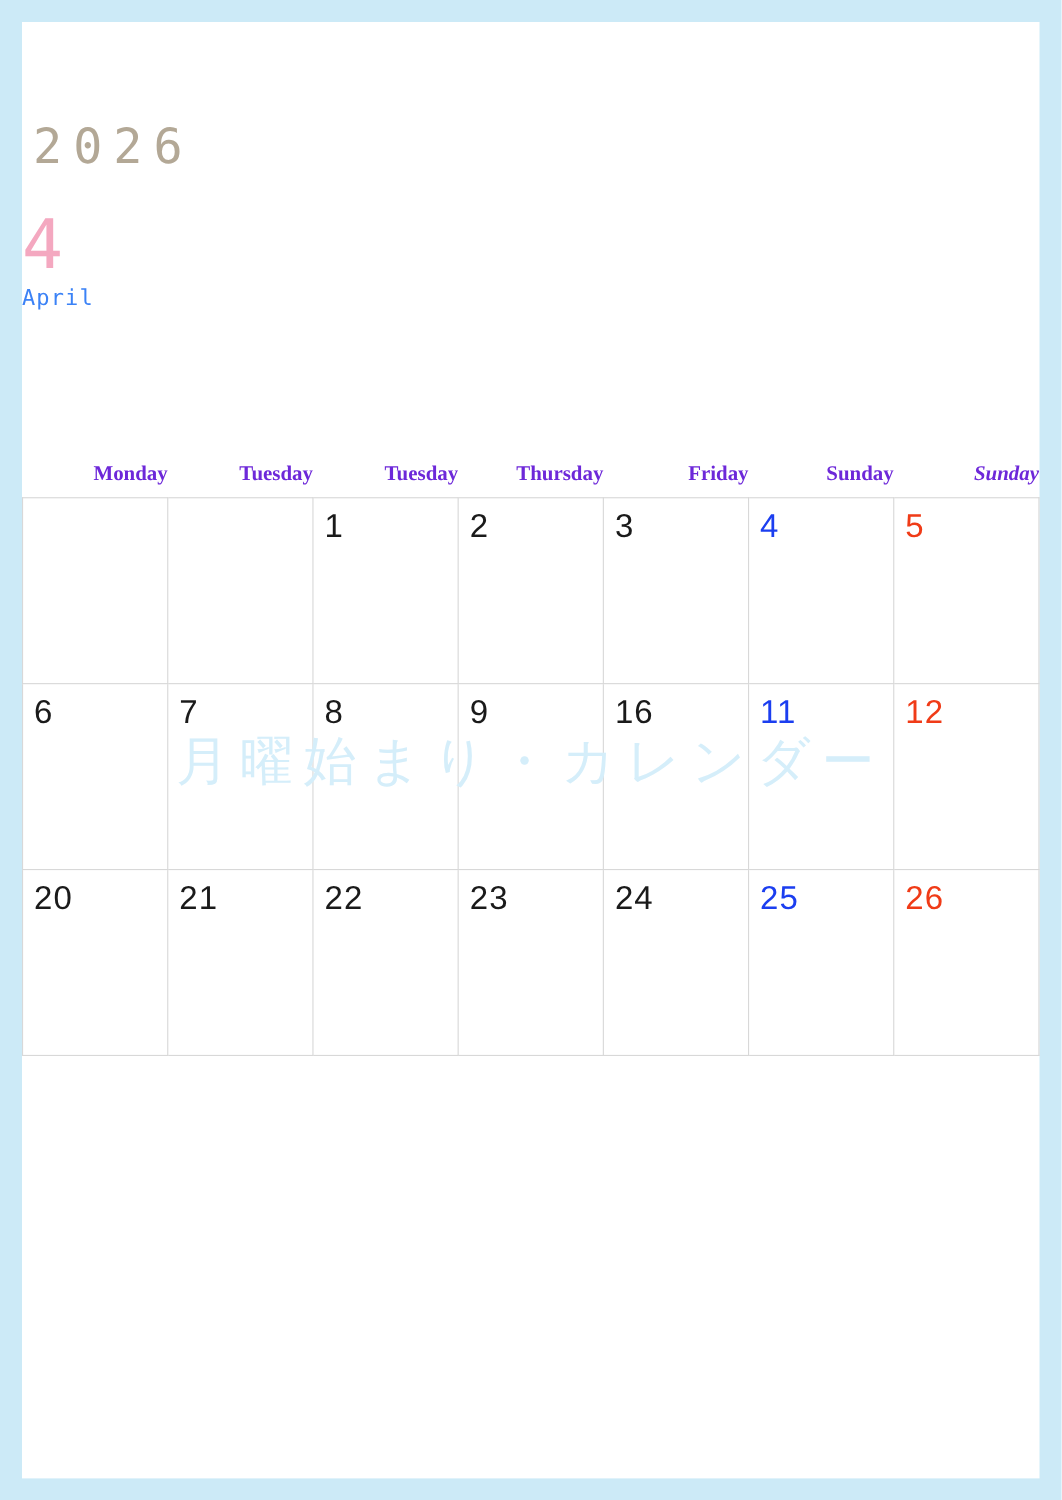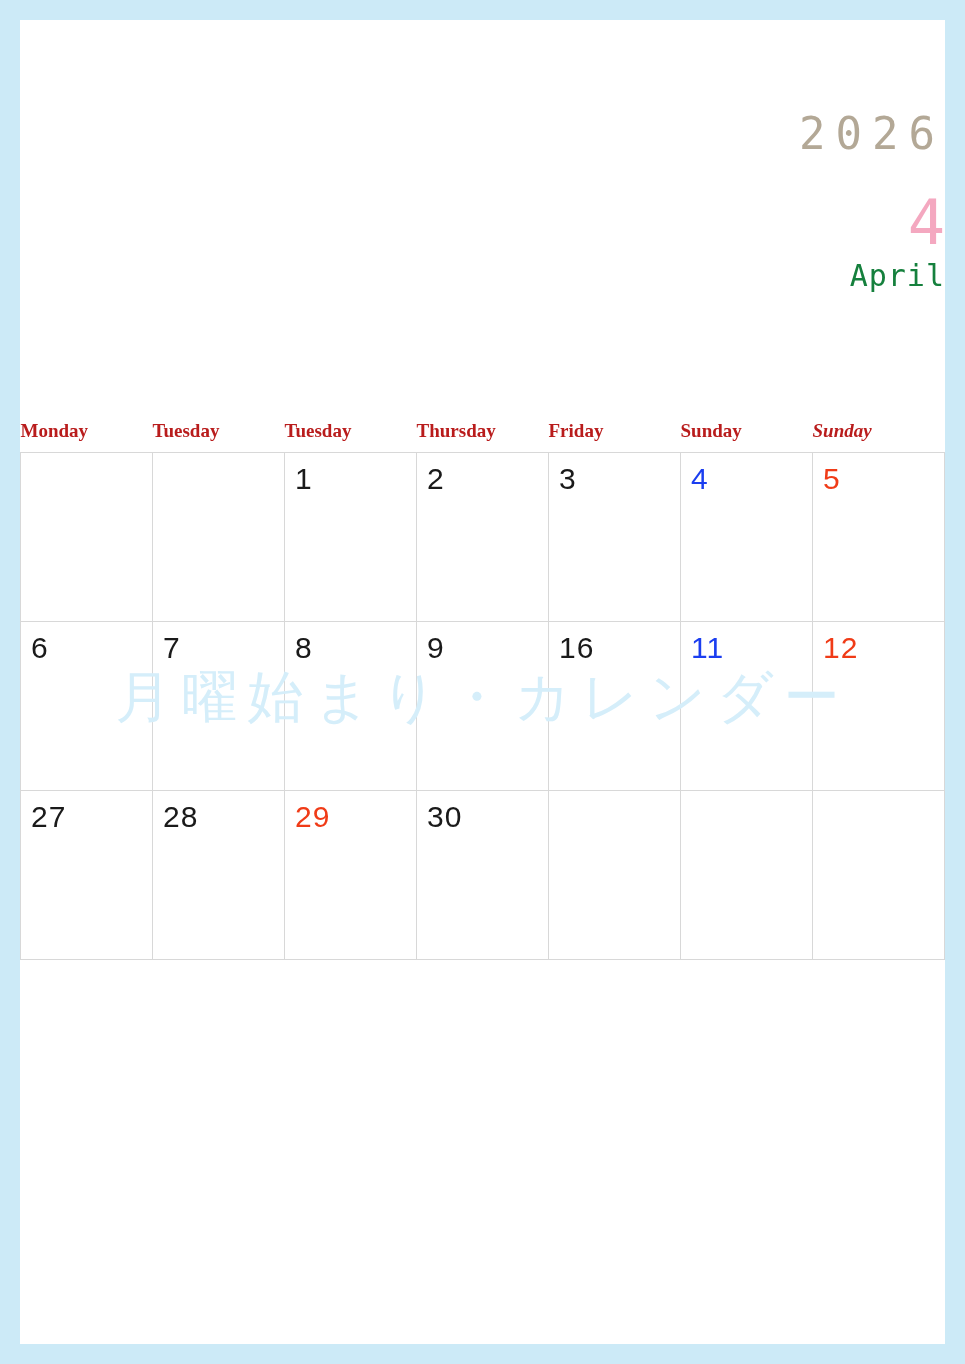--- a/index.html
+++ b/index.html
@@ -18,21 +18,21 @@
     left: 20px;
     top: 20px;
     width: 925px;
     height: 1324px;
     background: #ffffff;
     box-sizing: border-box;
   }
   .header {
     position: relative;
     height: 400px;
-    text-align: right;
+    text-align: left;
   }
   .year {
     position: absolute;
     top: 88px;
     left: 0;
     right: 0;
     font-family: "DejaVu Sans Mono", monospace;
     font-size: 44px;
     letter-spacing: 10px;
     color: #b3a896;
@@ -47,42 +47,42 @@
     font-size: 62px;
     color: #f4a8c0;
     line-height: 1;
   }
   .month-name {
     position: absolute;
     top: 238px;
     left: 0;
     right: 0;
     font-family: "DejaVu Sans Mono", monospace;
-    font-size: 30px;
-    color: #15803d;
+    font-size: 20px;
+    color: #3b82f6;
     letter-spacing: 1px;
   }
   .grid-wrap {
     position: absolute;
     left: 0;
     top: 400px;
     width: 925px;
   }
   table.cal {
     width: 925px;
     border-collapse: collapse;
     table-layout: fixed;
   }
   table.cal th {
     font-family: "Liberation Serif", serif;
     font-size: 19px;
     font-weight: bold;
-    color: #b91c1c;
+    color: #6d28d9;
     padding: 0 0 10px 0;
-    text-align: left;
+    text-align: right;
     border: none;
   }
   th.sat { color: #1b5fb0; }
   th.sun { color: #e03a12; font-style: italic; }
   table.cal td {
     height: 168px;
     vertical-align: top;
     border: 1px solid #d8d8d8;
     padding: 0;
   }
@@ -98,21 +98,21 @@
   .daynum.sat { color: #1b3ef0; }
   .daynum.sun { color: #f03b17; }
   .daynum.holiday { color: #f03b17; }
   .watermark {
     position: absolute;
     left: 0;
     right: 0;
     top: 640px;
     text-align: center;
     font-family: "DejaVu Sans", sans-serif;
-    font-size: 56px;
+    font-size: 48px;
     letter-spacing: 10px;
     color: #d5eefa;
     pointer-events: none;
     white-space: nowrap;
     z-index: 5;
   }
 </style>
 </head>
 <body>
 
@@ -179,39 +179,39 @@
             </td>
             <td class="">
               <div class="daynum sat">11</div>
             </td>
             <td class="">
               <div class="daynum sun">12</div>
             </td>
           </tr>
           <tr>
             <td class="">
-              <div class="daynum">27</div>
-            </td>
-            <td class="">
-              <div class="daynum">28</div>
-            </td>
-            <td class="">
-              <div class="daynum holiday">29</div>
-            </td>
-            <td class="">
-              <div class="daynum">30</div>
-            </td>
-            <td class="empty">
-              <div class="daynum"></div>
-            </td>
-            <td class="empty">
-              <div class="daynum"></div>
-            </td>
-            <td class="empty">
-              <div class="daynum"></div>
+              <div class="daynum">20</div>
+            </td>
+            <td class="">
+              <div class="daynum">21</div>
+            </td>
+            <td class="">
+              <div class="daynum">22</div>
+            </td>
+            <td class="">
+              <div class="daynum">23</div>
+            </td>
+            <td class="">
+              <div class="daynum">24</div>
+            </td>
+            <td class="">
+              <div class="daynum sat">25</div>
+            </td>
+            <td class="">
+              <div class="daynum sun">26</div>
             </td>
           </tr>
         </tbody>
     </table>
   </div>
 
   <div class="watermark">月曜始まり・カレンダー</div>
 
 </div>
 

